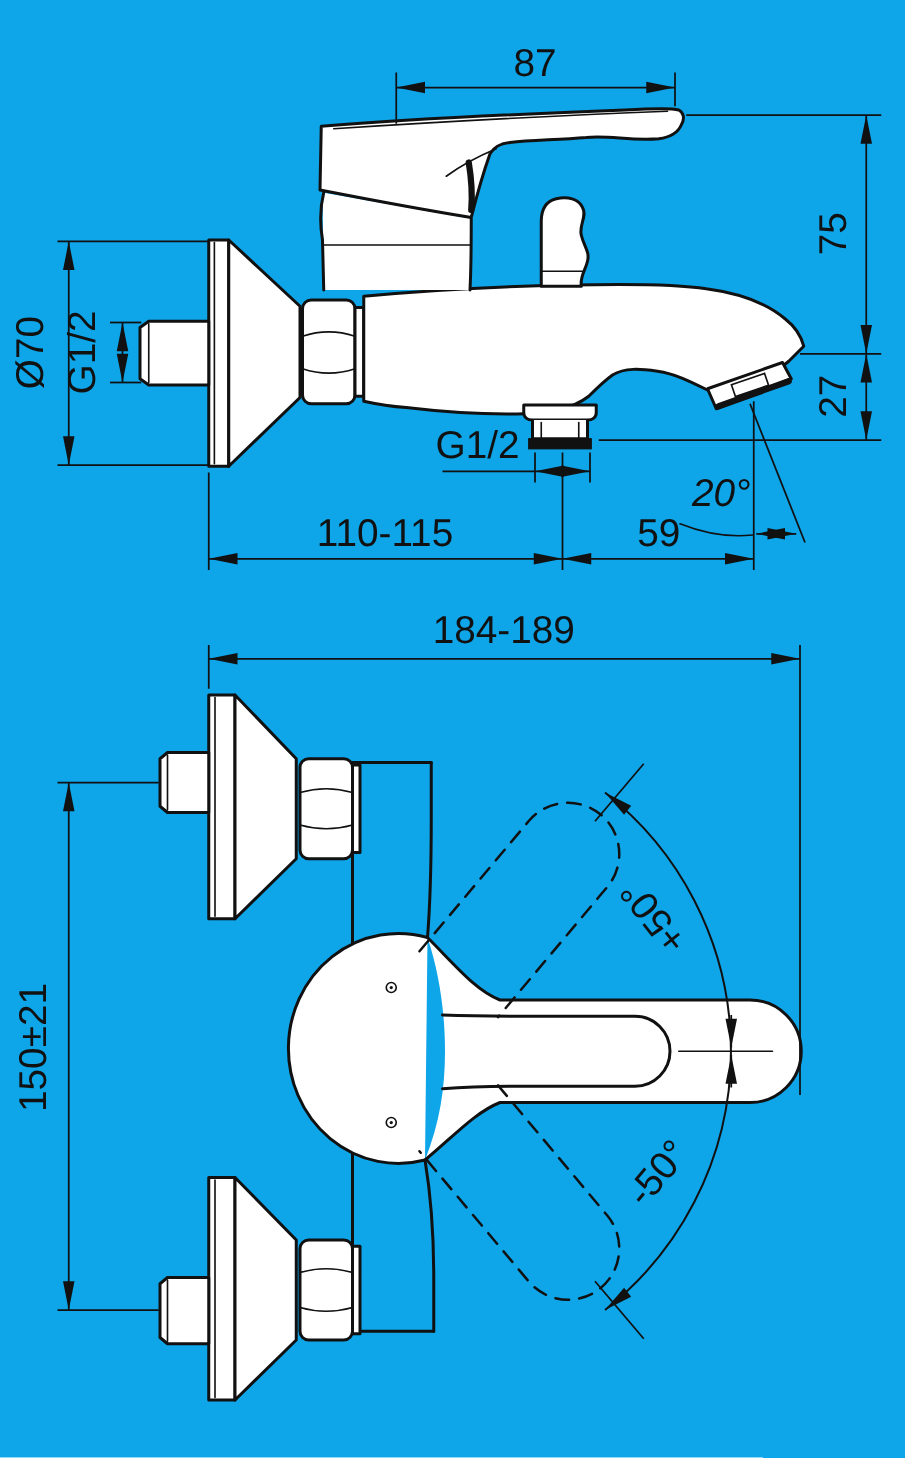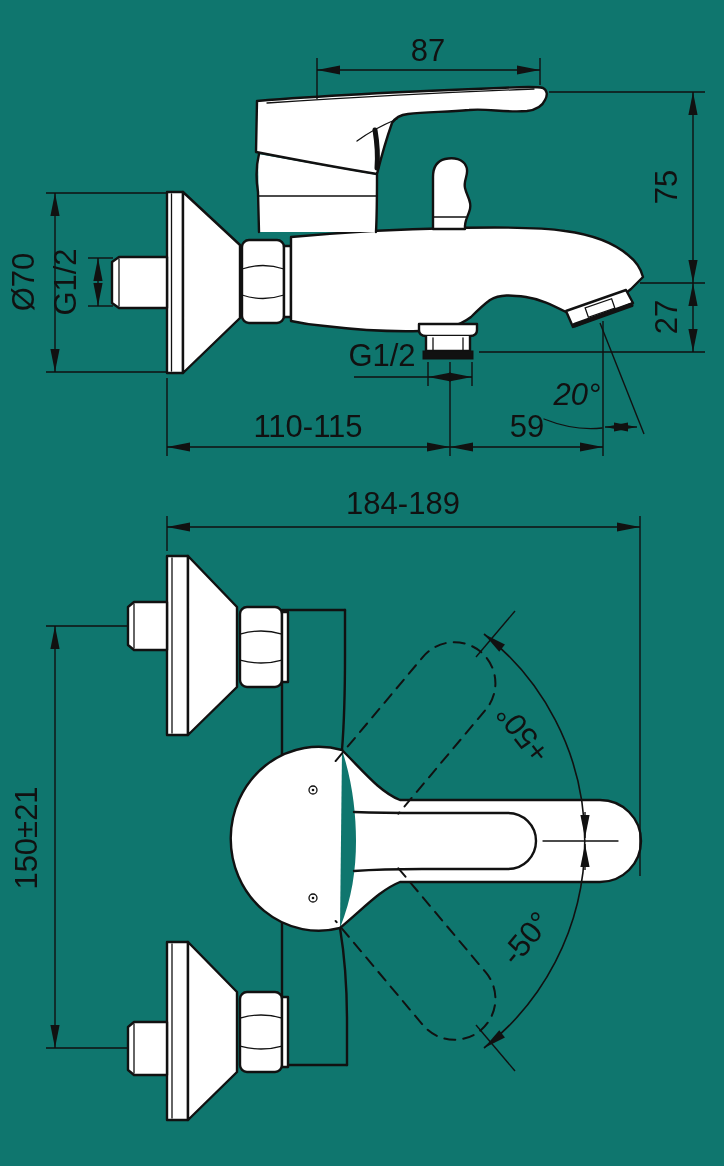--- a/index.html
+++ b/index.html
@@ -1,16 +1,16 @@
 <!DOCTYPE html>
 <html><head>
 <meta charset="utf-8">
 <style>
   html,body{margin:0;padding:0;background:#ffffff;}
-  .stage{position:relative;width:724px;height:1166px;background:#0f766e;overflow:hidden;}
+  .stage{position:relative;width:724px;height:1166px;background:#0ea5e9;overflow:hidden;}
   svg{display:block;}
   
   .s  {fill:none;stroke:#111;stroke-width:2.4;stroke-linejoin:round;stroke-linecap:round;}
   .sf {fill:#fff;stroke:#111;stroke-width:2.4;stroke-linejoin:round;}
   .f  {fill:#fff;stroke:none;}
   .t  {fill:none;stroke:#111;stroke-width:1.3;stroke-linecap:round;}
   .d  {fill:none;stroke:#111;stroke-width:1.4;}
   .arc{fill:none;stroke:#111;stroke-width:1.6;}
   .dash{fill:none;stroke:#111;stroke-width:2;stroke-dasharray:11 8;stroke-linecap:round;}
   .thk{fill:none;stroke:#111;stroke-width:5;stroke-linecap:round;}

